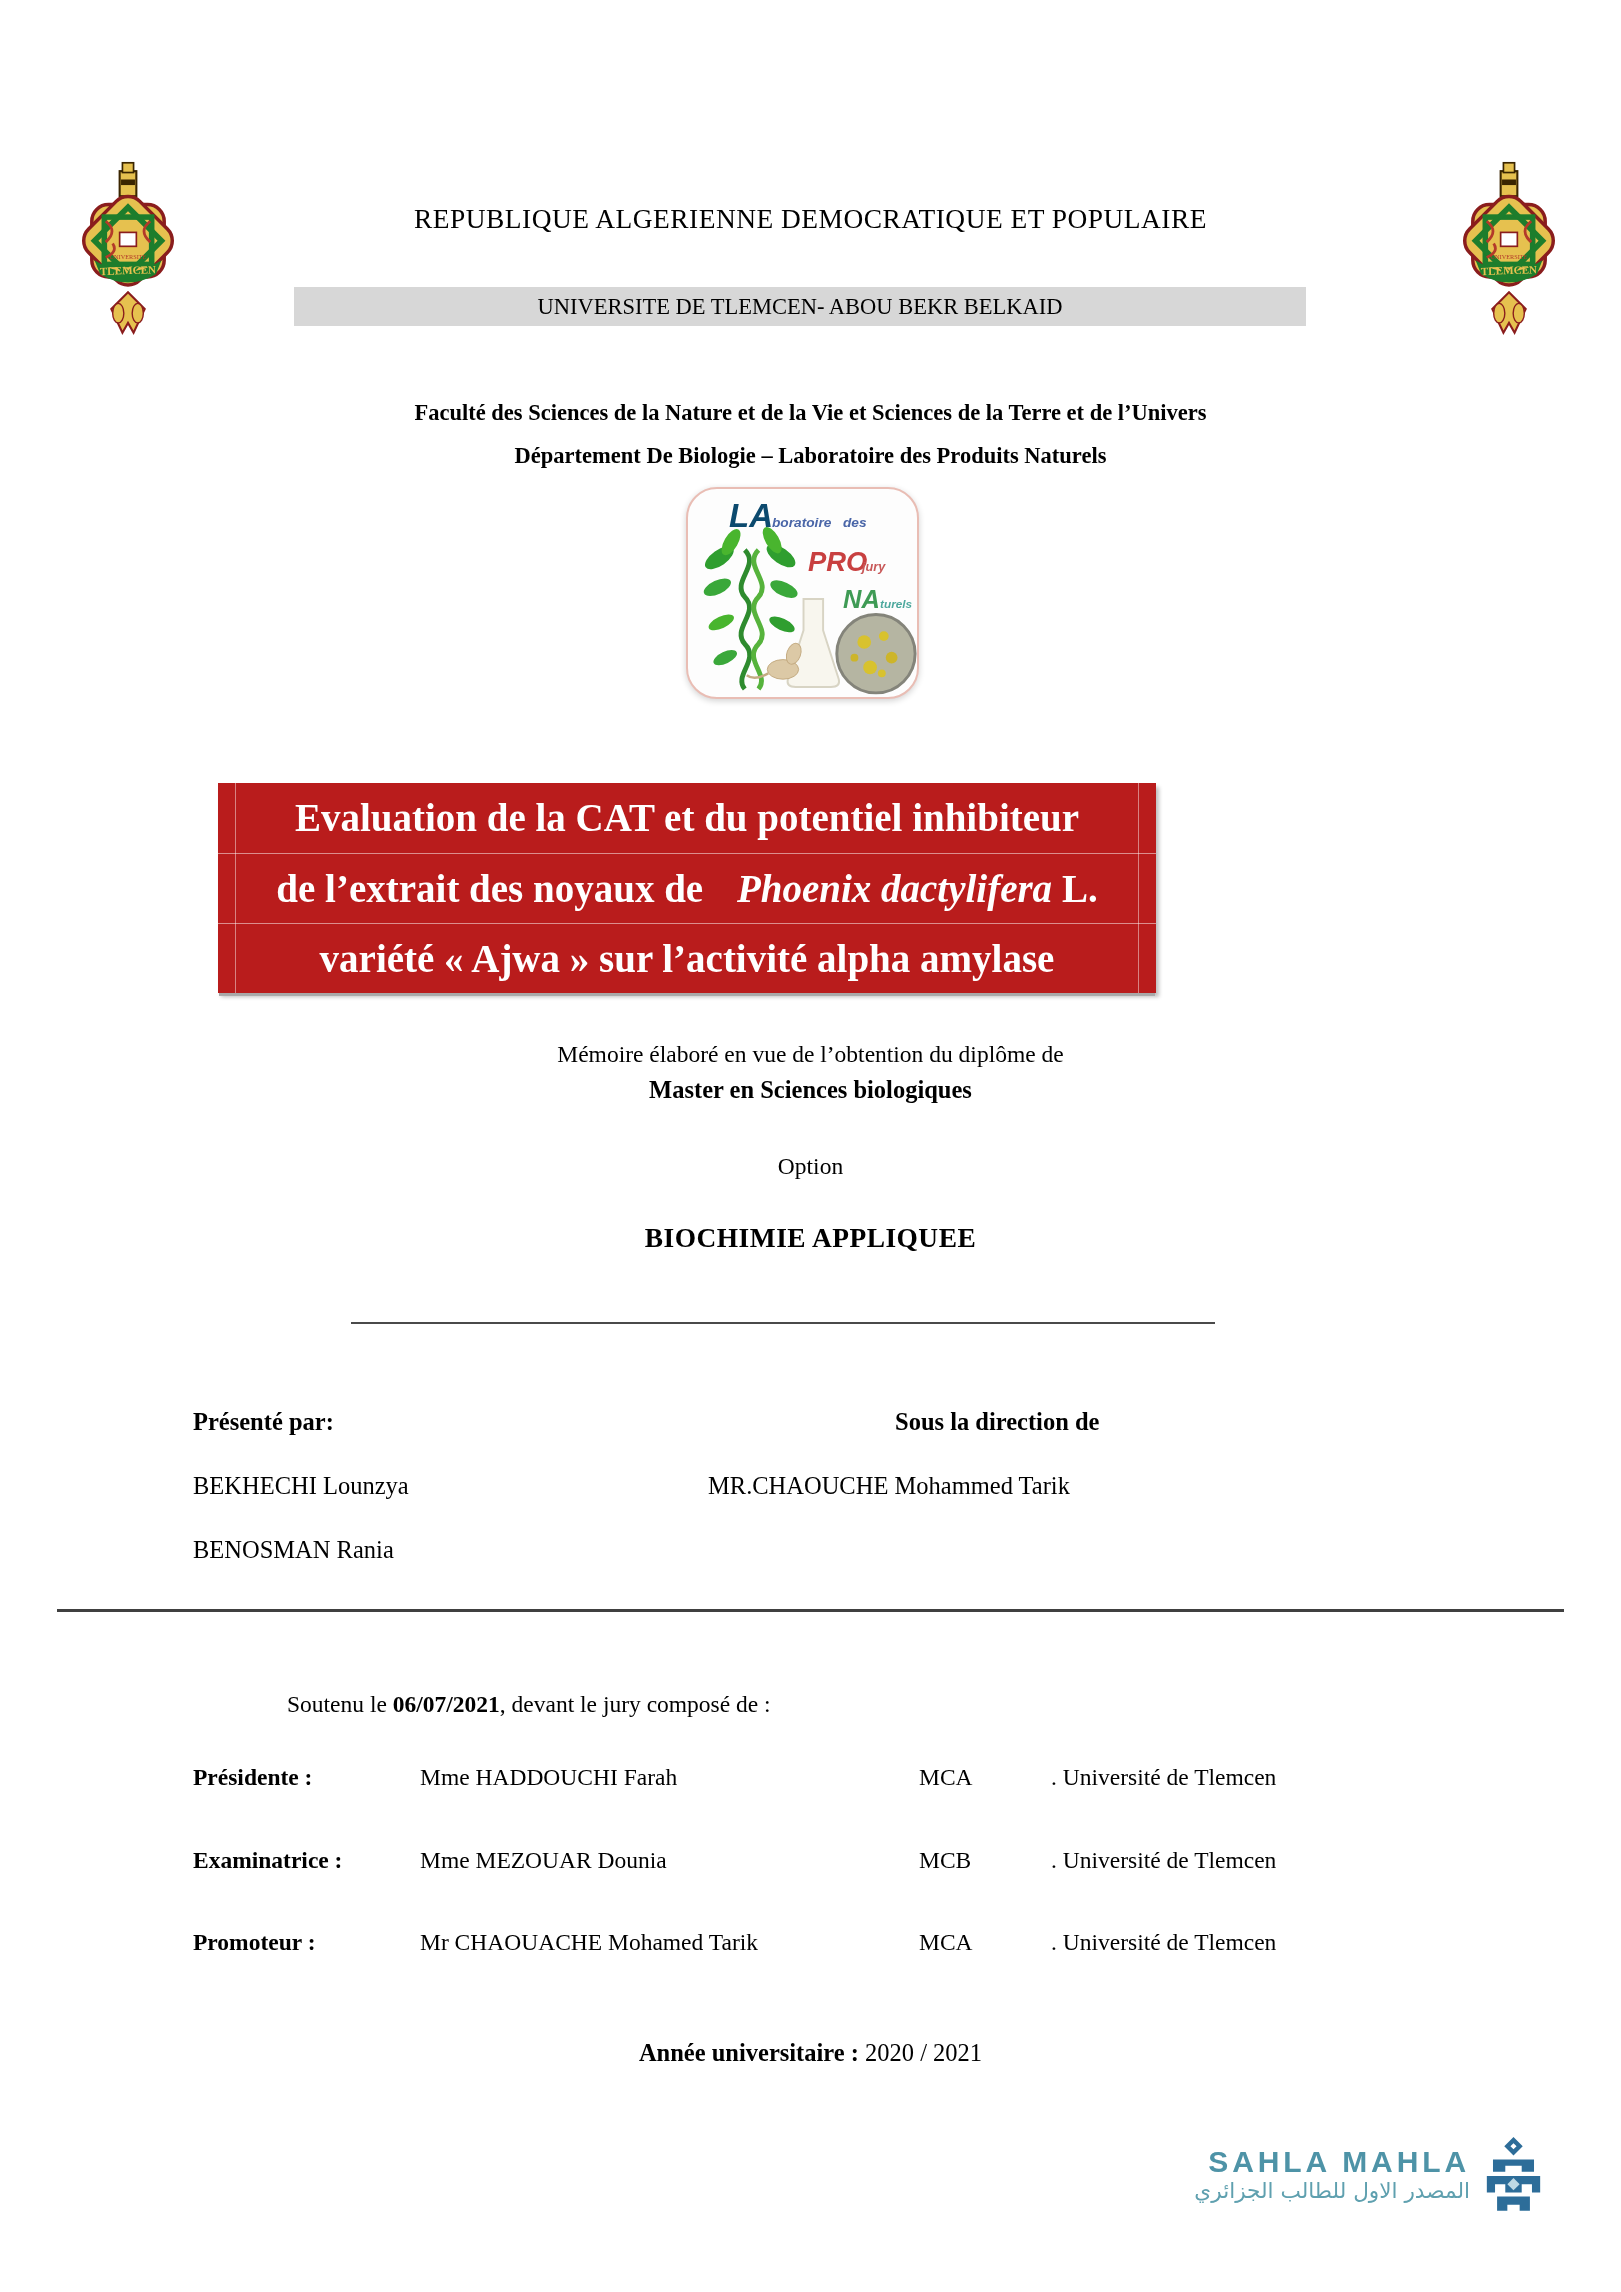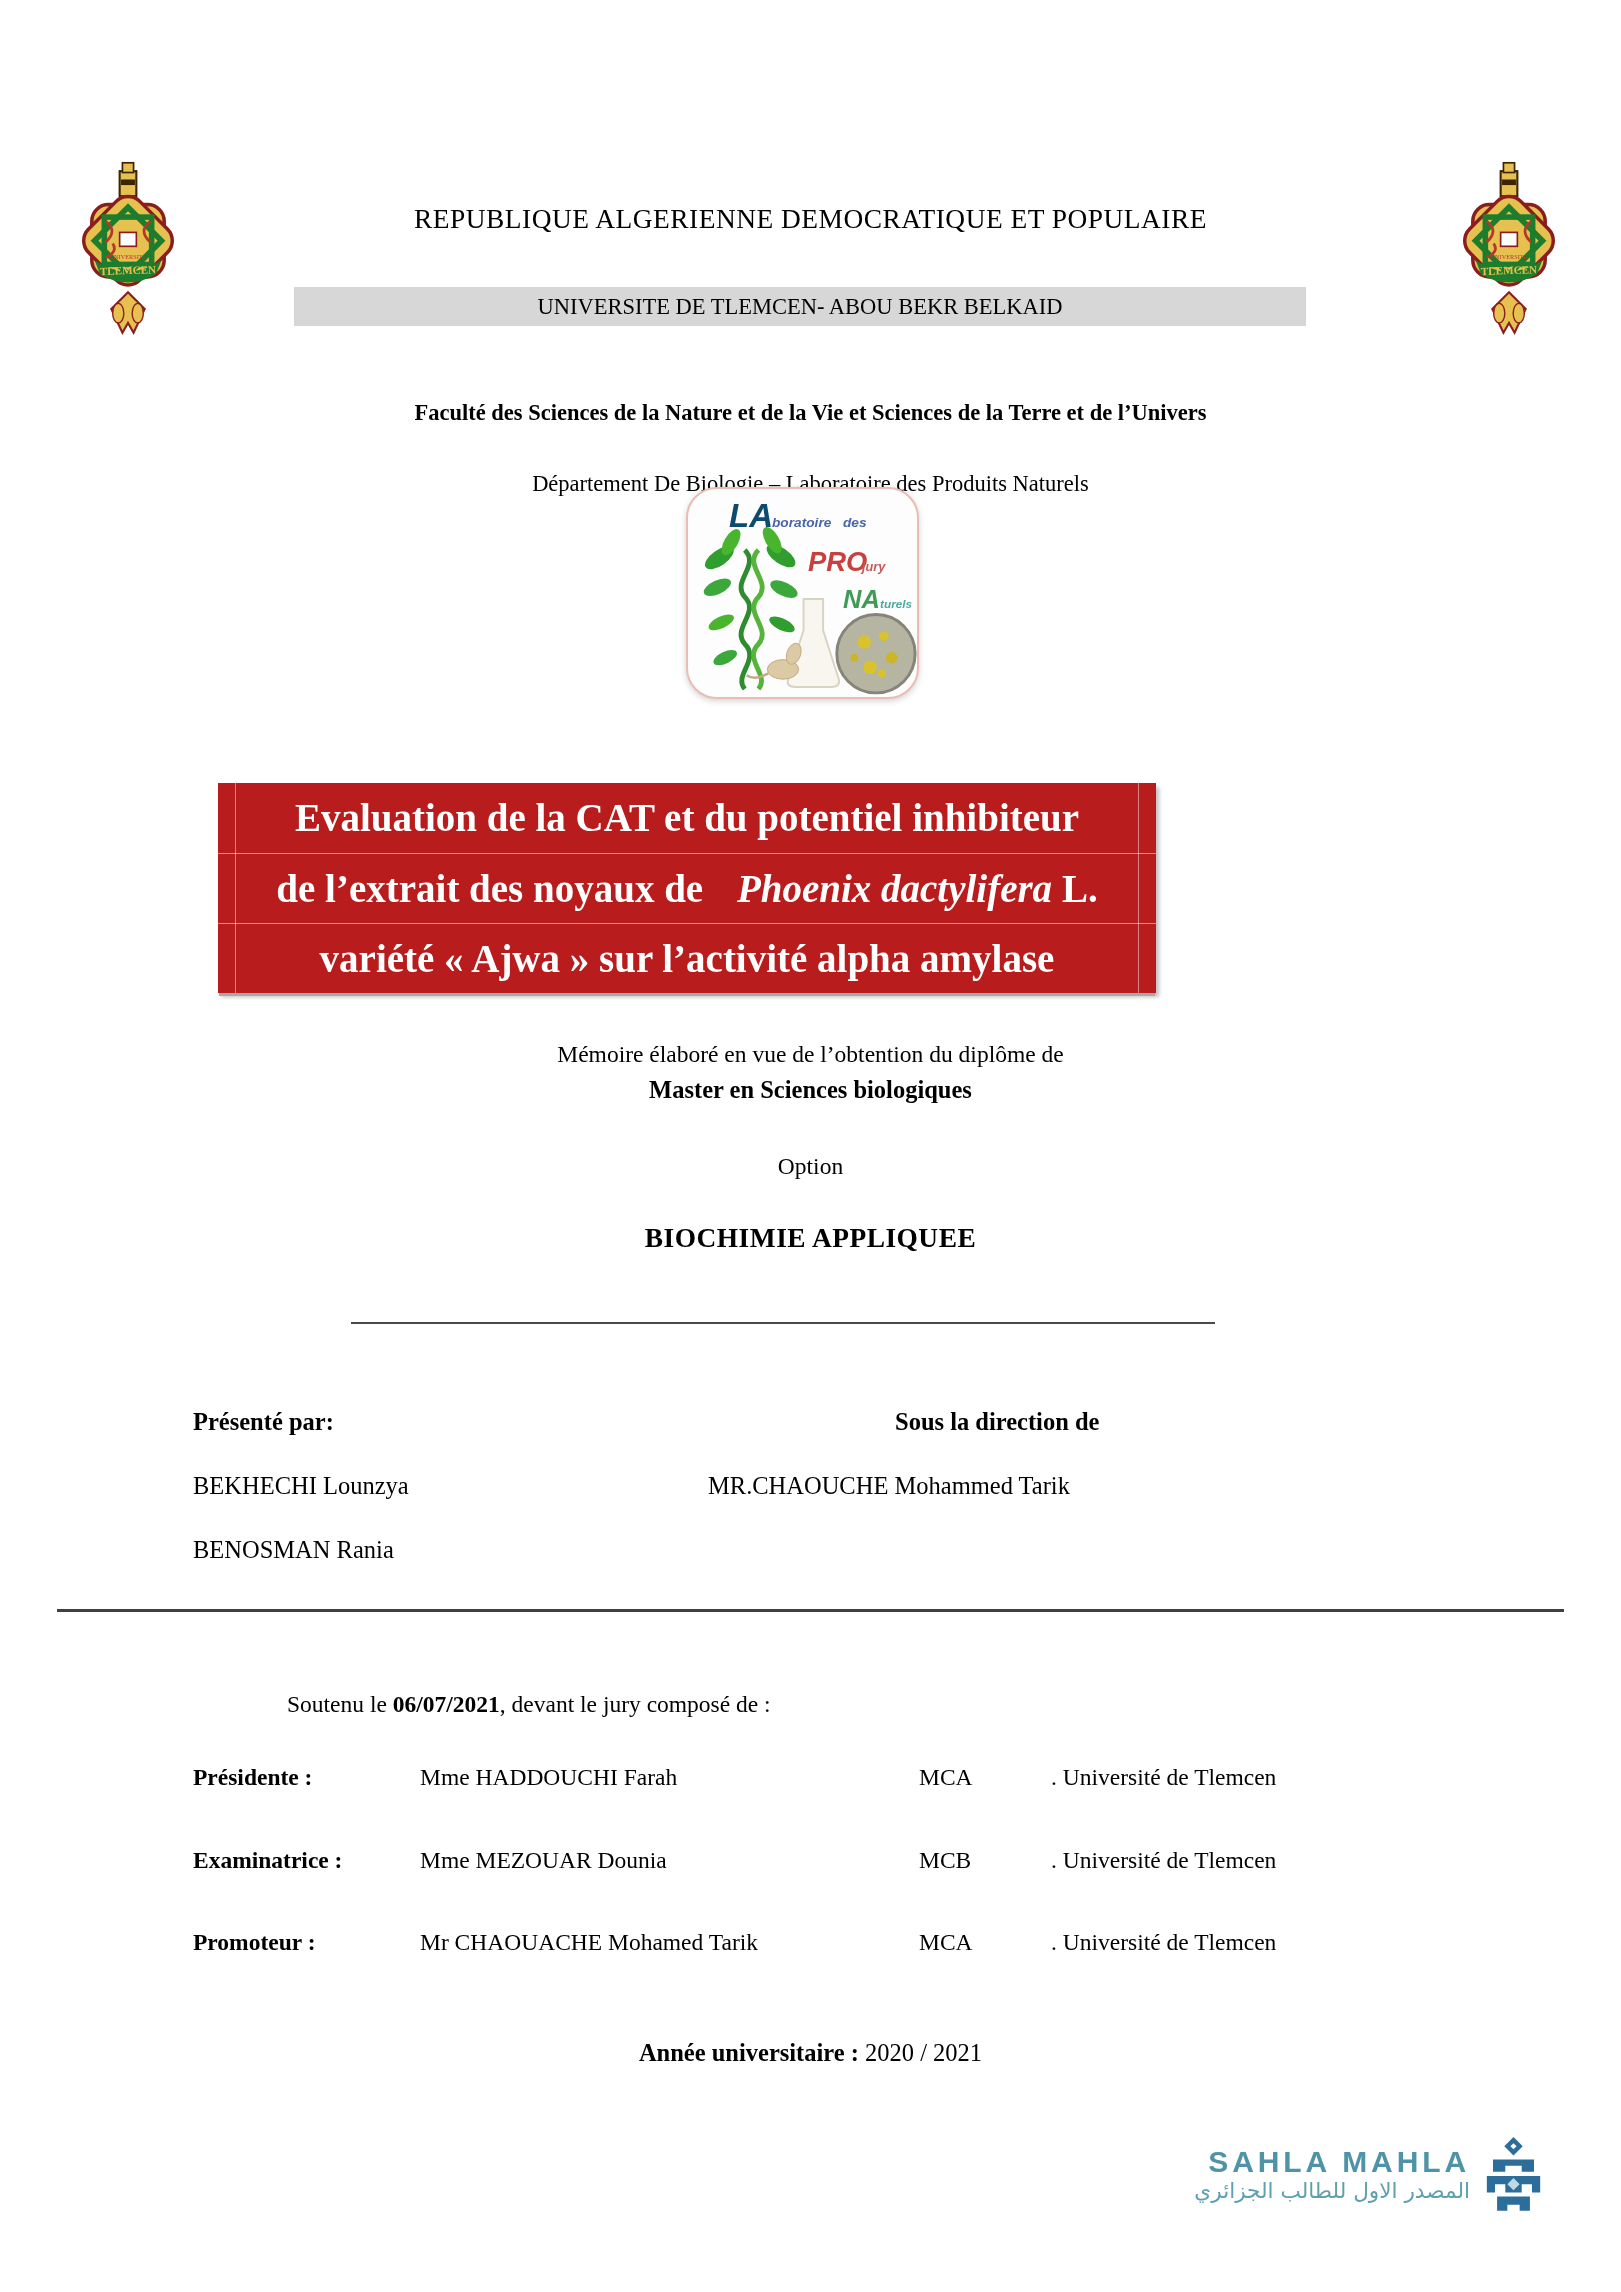--- a/index.html
+++ b/index.html
@@ -23,21 +23,21 @@
   
   .hdr-line1 { top: 188px; font-size: 27.4px; color: #000; letter-spacing: 0.5px; margin-top: 16px; }
   .hdr-line2 { top: 227px; font-size: 19.6px; color: #000; letter-spacing: 0.3px; }
   .gray-banner {
     left: 294px; top: 287px; width: 1012px; height: 39px;
     background: #d7d7d7;
     text-align: center; line-height: 39px;
     font-size: 22.5px; color: #000;
   }
   .faculty-line { top: 400px; font-size: 22.5px; font-weight: bold; }
-  .dept-line    { top: 443px; font-size: 22.5px; font-weight: normal; margin-top: 28px; }
+  .dept-line    { top: 443px; font-size: 22.5px; font-weight: bold; }
 
   
   .lab-logo {
     left: 686px; top: 487px; width: 233px; height: 212px;
     background: #fdfdfd;
     border: 2.9px solid #e9bdb4;
     border-radius: 31px;
     box-shadow: 0 2px 5.9px rgba(0,0,0,0.18);
     overflow: hidden;
   }

